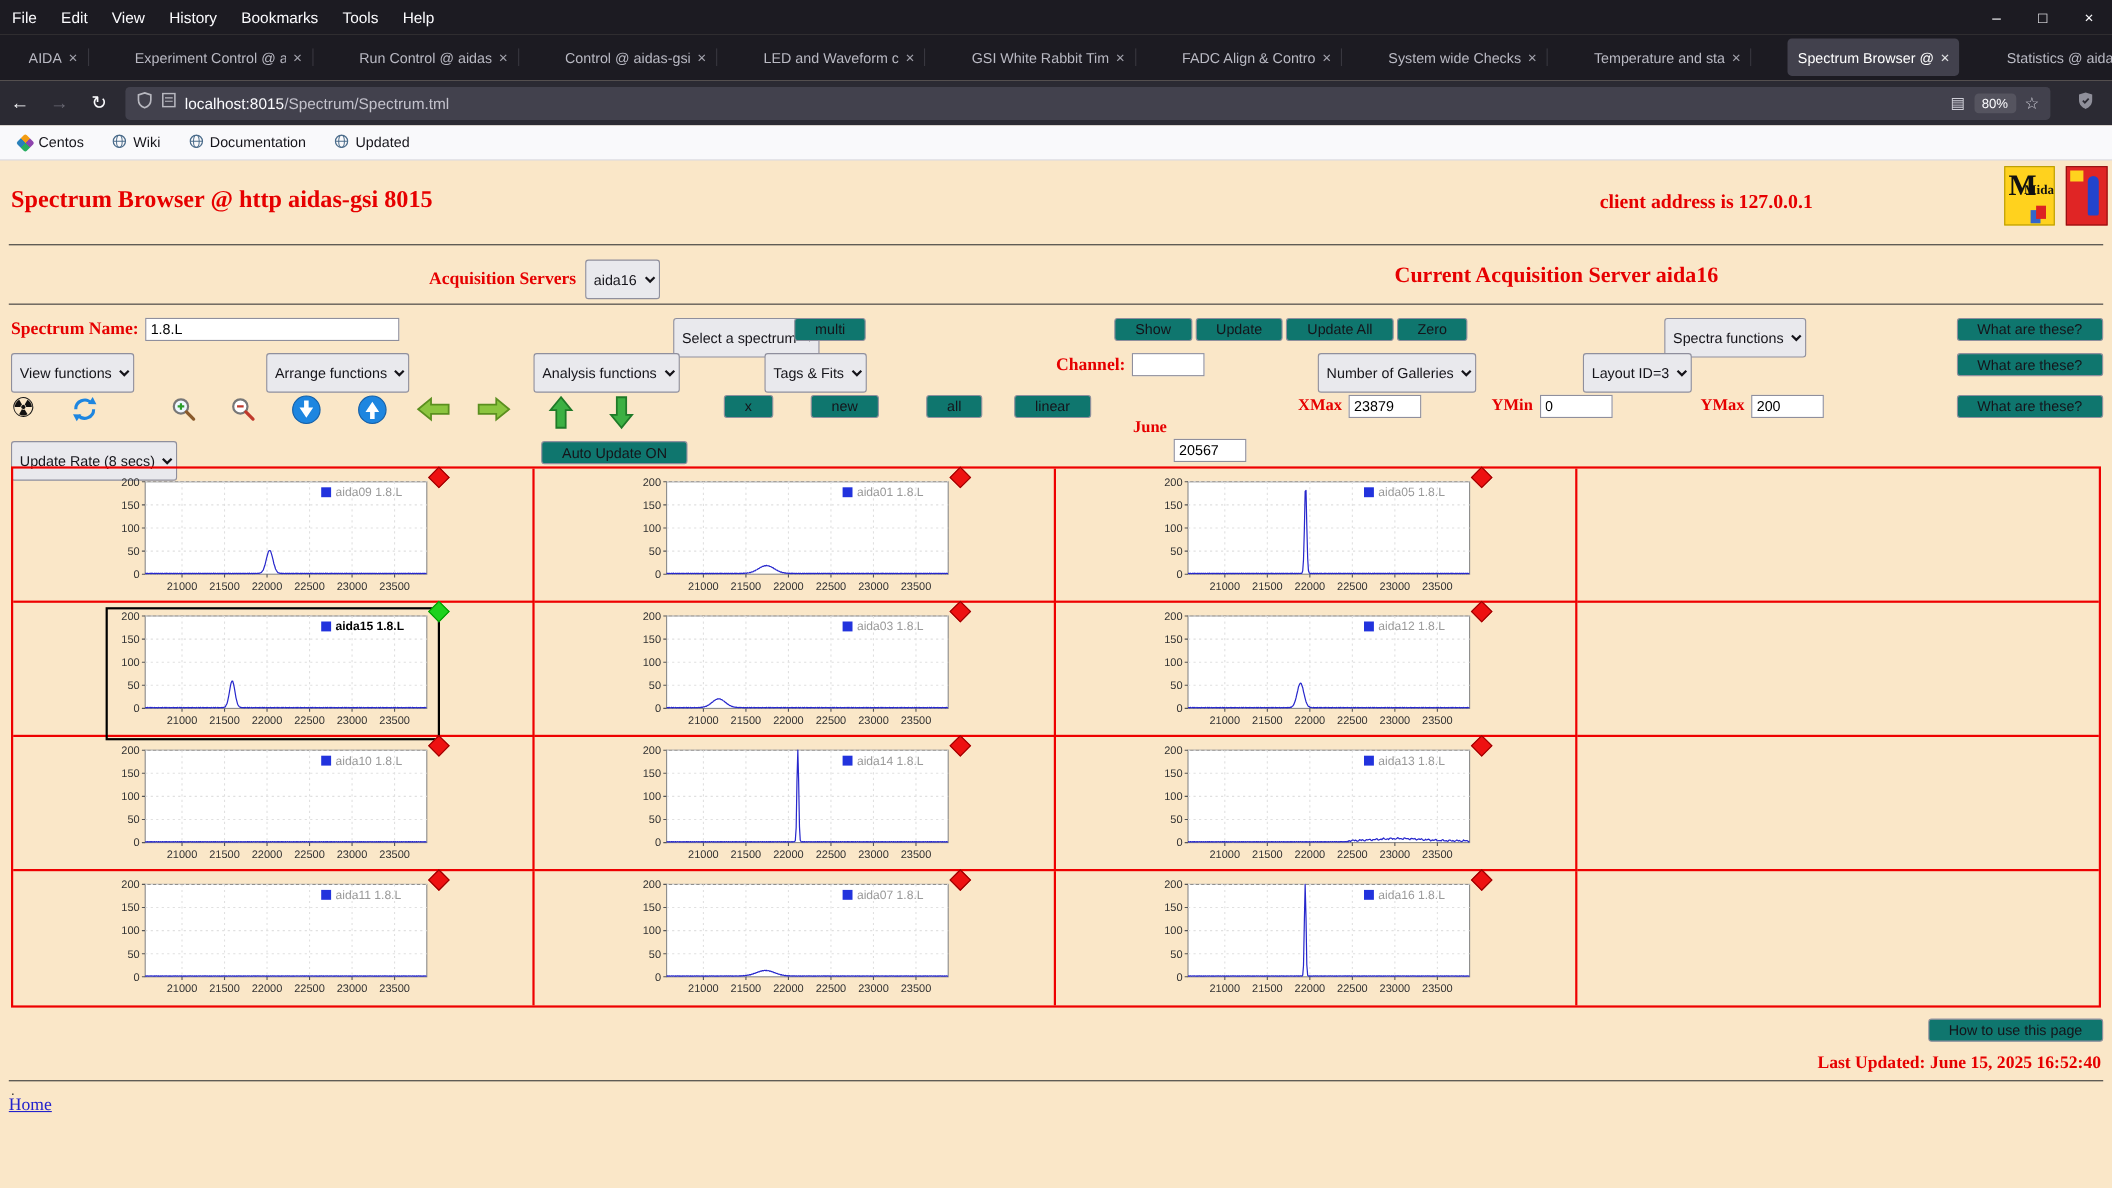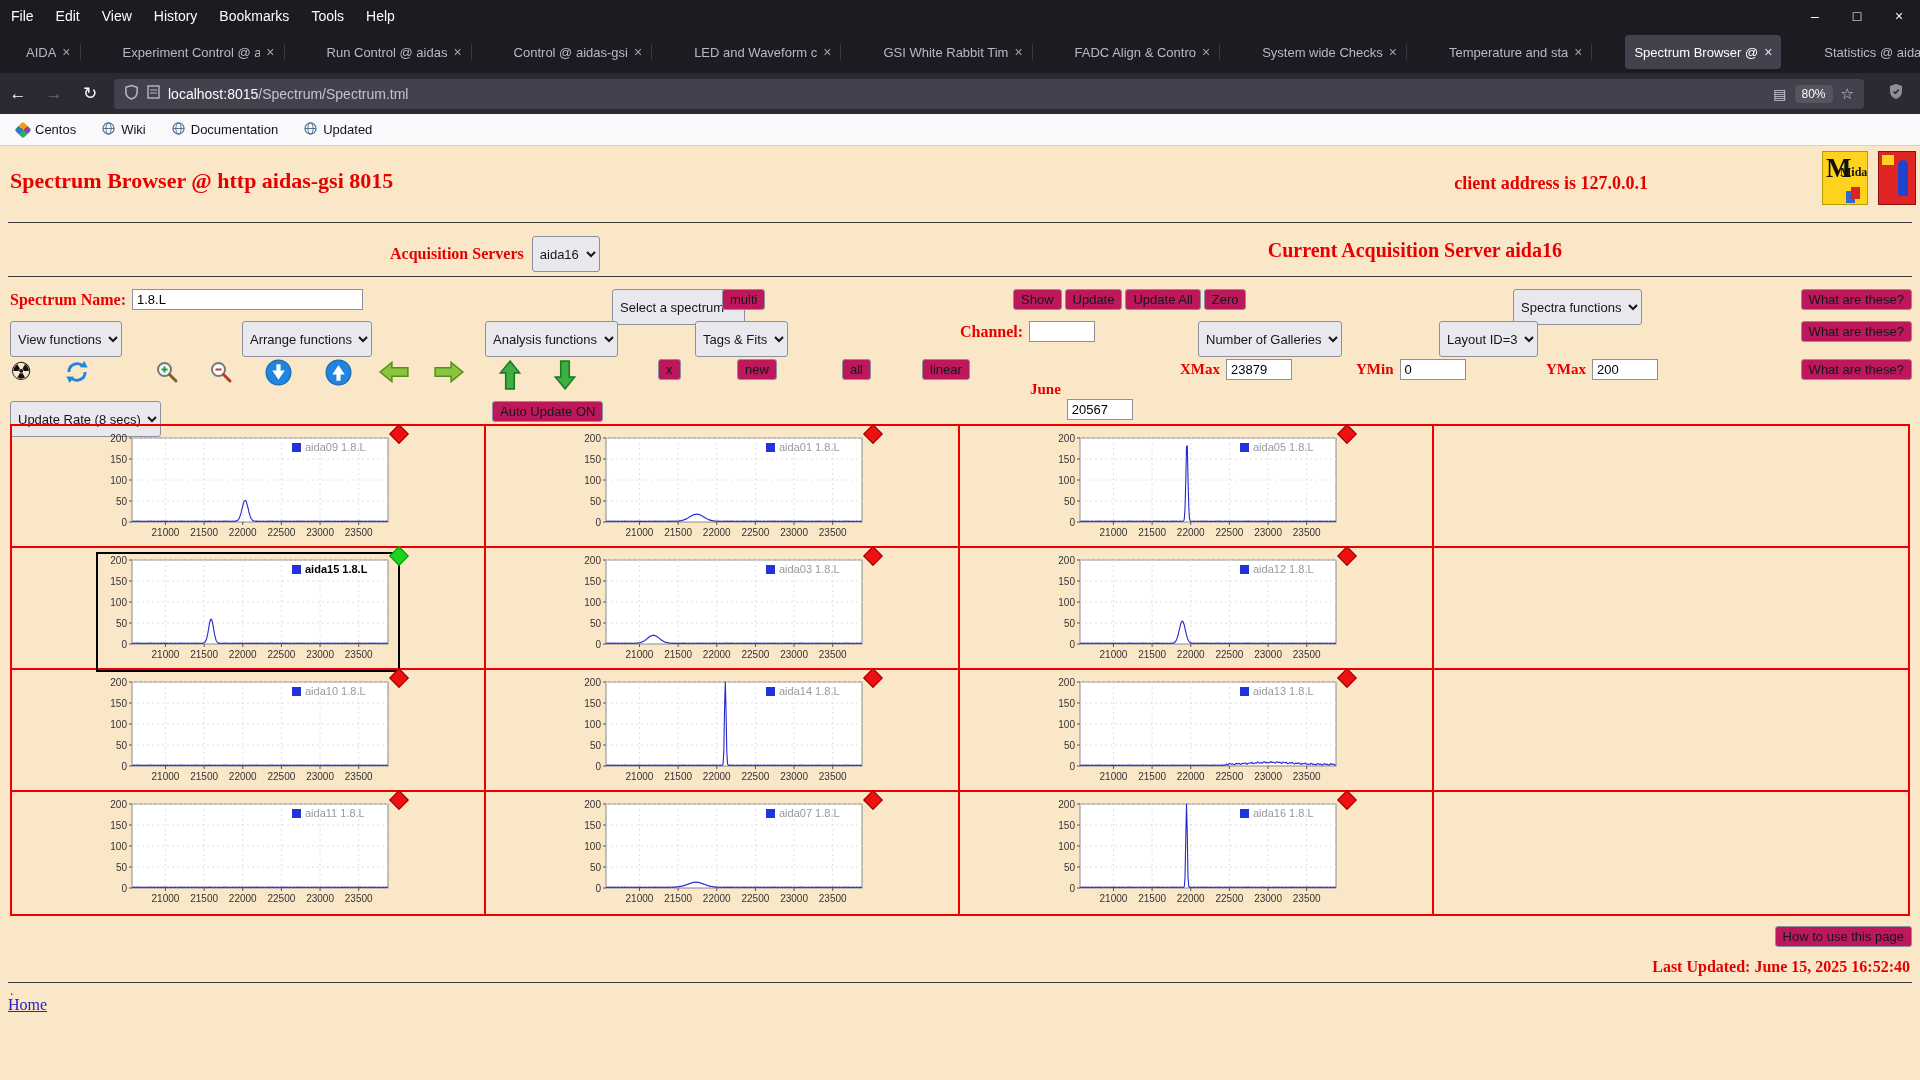--- a/index.html
+++ b/index.html
@@ -70,22 +70,22 @@
 
   .row { position:absolute; left:0; width:100%; }
   .row-spectrum  { top:140px; height:30px; }
   .row-functions { top:172px; height:30px; }
   .row-icons     { top:206px; height:44px; }
   .row-update    { top:252px; height:28px; }
   .ai { position:absolute; top:3px; display:flex; align-items:center; gap:6px; }
   .row-icons .ai { top:7px; }
   .lbl15 { font-size:15px; } .lbl16 { font-size:16px; }
 
-  .btn { background:#be185d; border:1px solid #8f8f9d; border-radius:3px; font-size:13px;
-         padding:2px 7px; color:#15141a; font-family:inherit; white-space:nowrap; }
+  .btn { background:#0f766e; border:1px solid #8f8f9d; border-radius:3px; font-size:13px;
+         padding:2px 18px; color:#15141a; font-family:inherit; white-space:nowrap; }
   select.sel { background:#e9e9ed; border:1px solid #8f8f9d; border-radius:3px; font-size:13px;
          padding:1px 3px; color:#15141a; font-family:inherit; height:36px; }
   input.inp { background:#fff; border:1px solid #8f8f9d; font-size:13px; height:21px;
          padding:0 4px; font-family:inherit; }
   .glyph-rad { font-size:25px; color:#111; line-height:1; }
 
   
   .gallery { position:absolute; top:278px; left:10px; right:10px; display:grid;
              grid-template-columns:repeat(4,1fr); grid-auto-rows:122px; border:2px solid #ee0000; }
   .gcell { position:relative; border-right:2px solid #ee0000; border-bottom:2px solid #ee0000;

